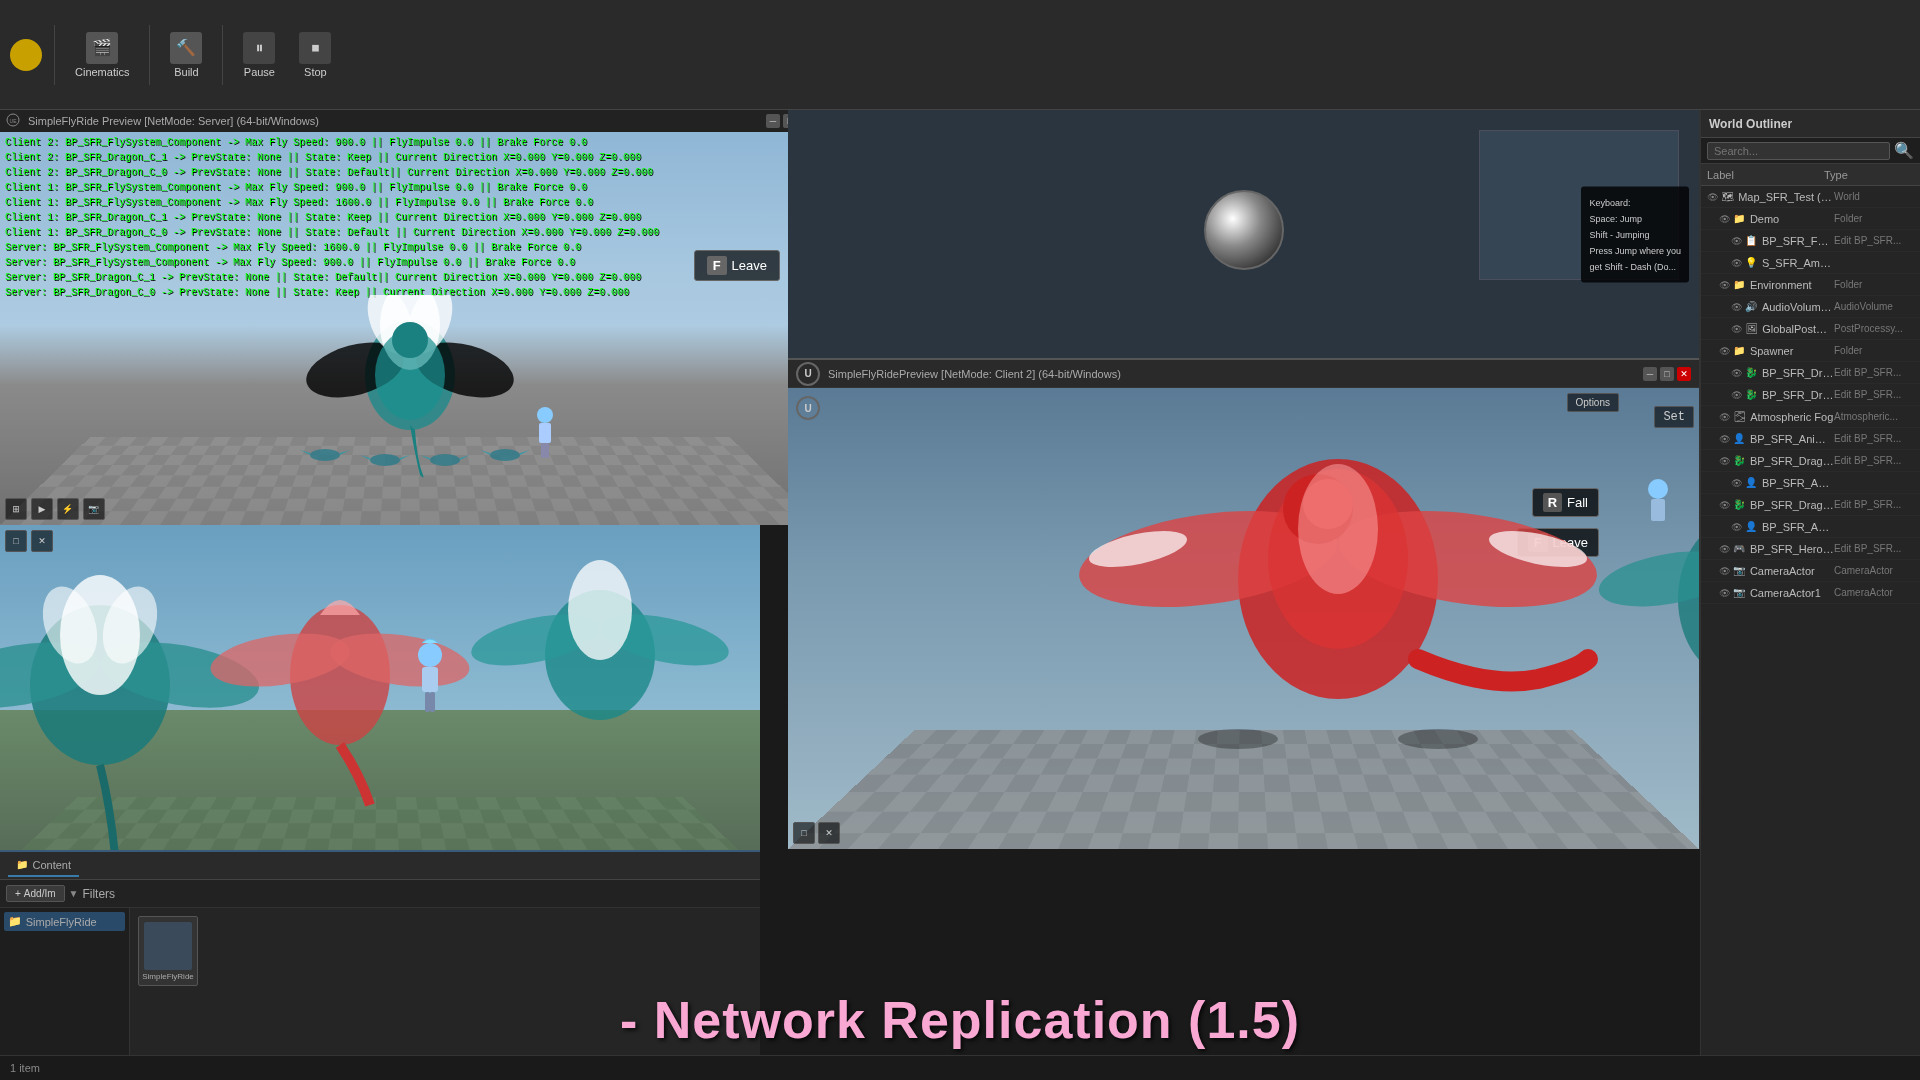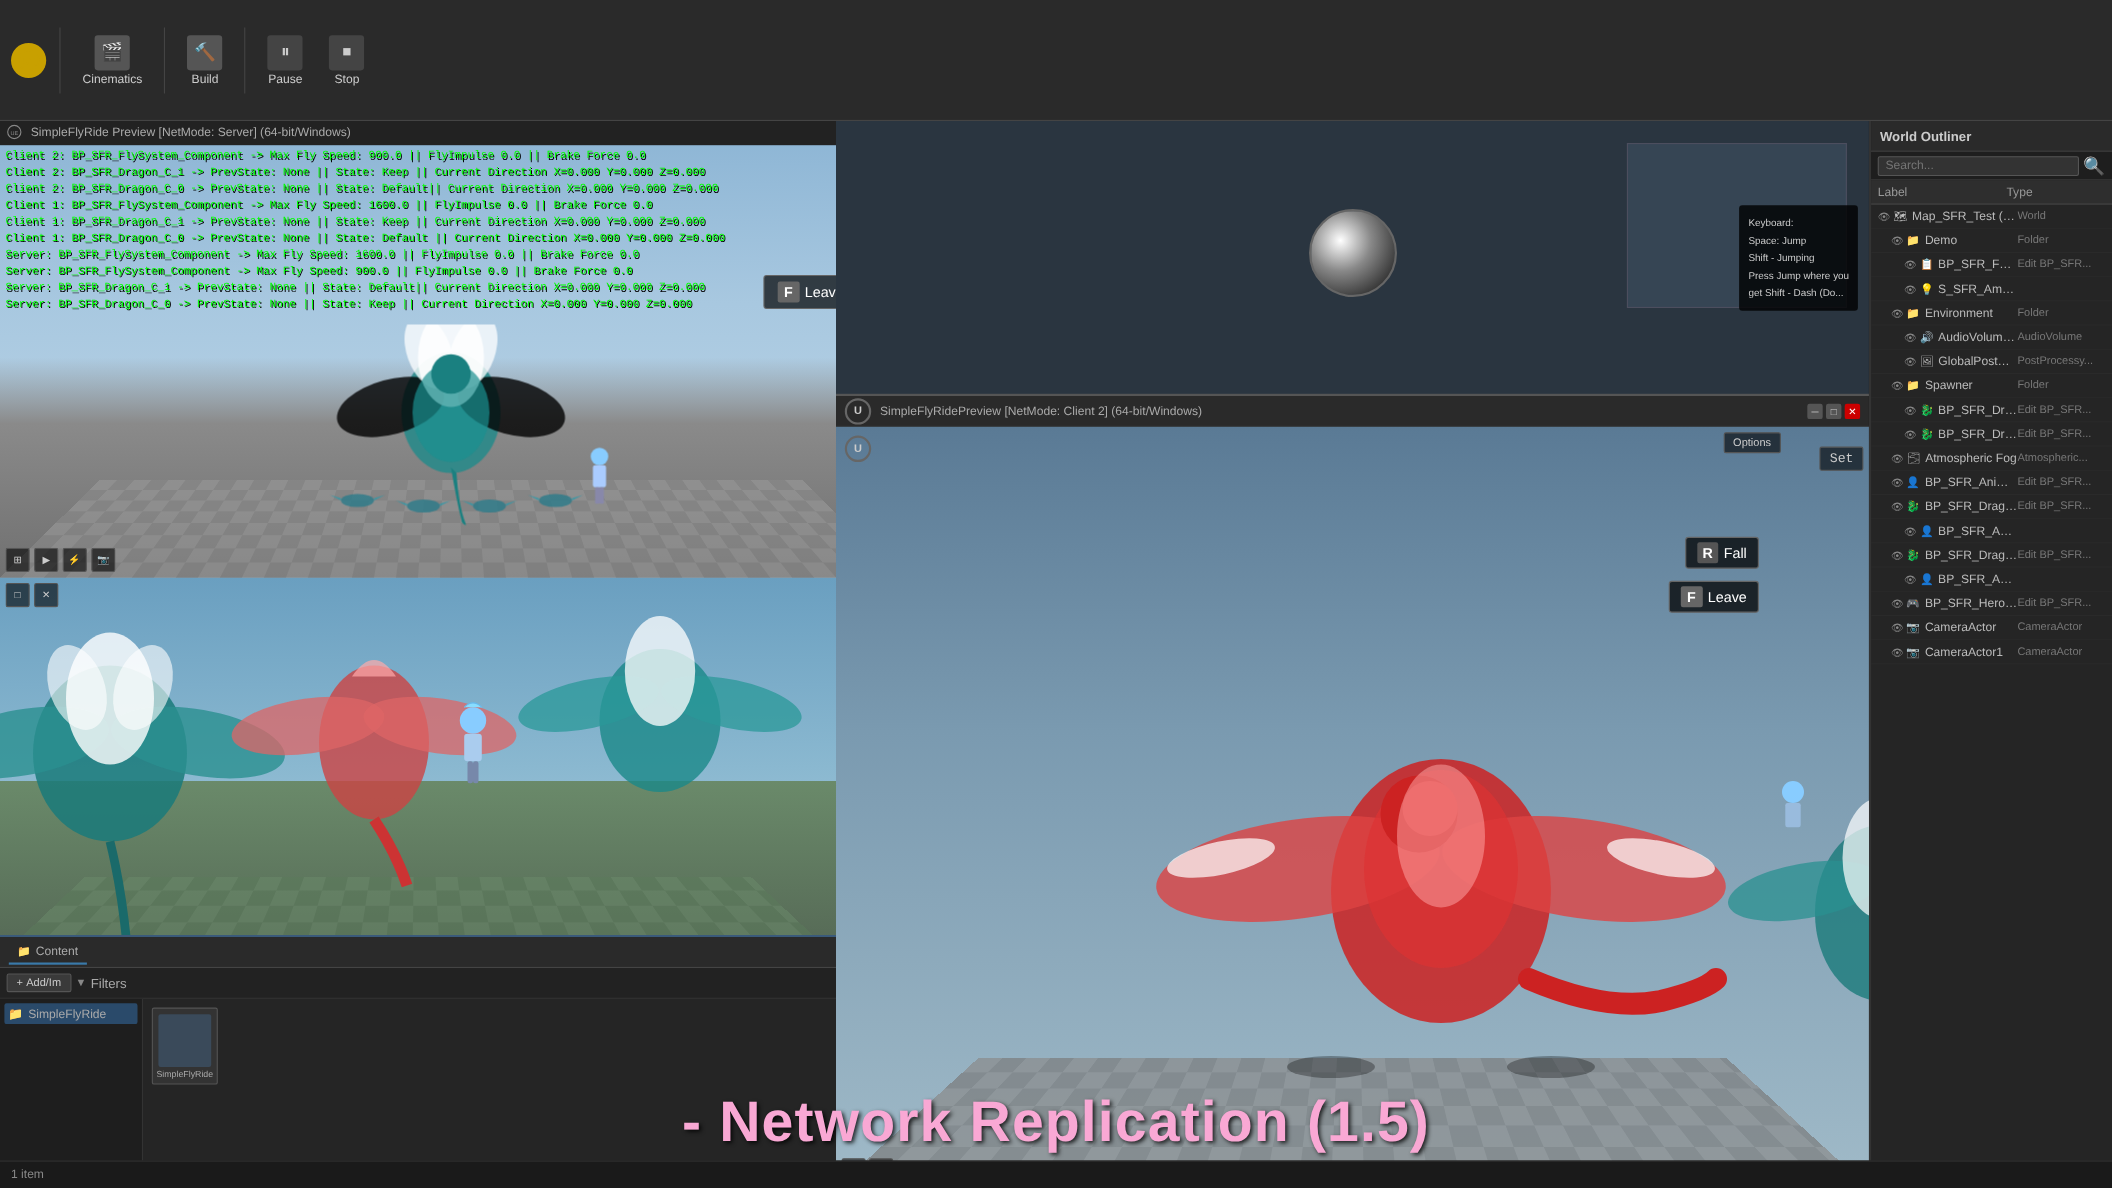--- a/index.html
+++ b/index.html
@@ -225,24 +225,25 @@
       background-image: repeating-conic-gradient(#5a7a5a 0% 25%, #6a8a6a 0% 50%);
       background-size: 50px 50px;
       opacity: 0.5;
       transform: perspective(300px) rotateX(40deg);
       transform-origin: bottom center;
     }
 
     
     #center-panel {
       flex: 1;
-      height: 970px;
+      height: 739px;
       position: relative;
       background: #1a1a1a;
       border-right: 1px solid #333;
+      margin-left: 28px;
     }
 
     
     #viewport-center-top {
       position: absolute;
       top: 0;
       left: 0;
       right: 0;
       height: 250px;
       background: #2a3540;
@@ -655,20 +656,21 @@
           <div class="titlebar-btn">□</div>
           <div class="titlebar-btn" style="background:#c00;">✕</div>
         </div>
       </div>
 
       <div id="debug-text">
         <div id="debug-lines-container">
             <div>Client 2: BP_SFR_FlySystem_Component -&gt; Max Fly Speed: 900.0 || FlyImpulse 0.0 || Brake Force 0.0</div>
             <div>Client 2: BP_SFR_Dragon_C_1 -&gt; PrevState: None || State: Keep || Current Direction X=0.000 Y=0.000 Z=0.000</div>
             <div>Client 2: BP_SFR_Dragon_C_0 -&gt; PrevState: None || State: Default|| Current Direction X=0.000 Y=0.000 Z=0.000</div>
+            <div>Client 1: BP_SFR_FlySystem_Component -&gt; Max Fly Speed: 900.0 || FlyImpulse 0.0 || Brake Force 0.0</div>
             <div>Client 1: BP_SFR_FlySystem_Component -&gt; Max Fly Speed: 1600.0 || FlyImpulse 0.0 || Brake Force 0.0</div>
             <div>Client 1: BP_SFR_Dragon_C_1 -&gt; PrevState: None || State: Keep || Current Direction X=0.000 Y=0.000 Z=0.000</div>
             <div>Client 1: BP_SFR_Dragon_C_0 -&gt; PrevState: None || State: Default || Current Direction X=0.000 Y=0.000 Z=0.000</div>
             <div>Server: BP_SFR_FlySystem_Component -&gt; Max Fly Speed: 1600.0 || FlyImpulse 0.0 || Brake Force 0.0</div>
             <div>Server: BP_SFR_FlySystem_Component -&gt; Max Fly Speed: 900.0 || FlyImpulse 0.0 || Brake Force 0.0</div>
             <div>Server: BP_SFR_Dragon_C_1 -&gt; PrevState: None || State: Default|| Current Direction X=0.000 Y=0.000 Z=0.000</div>
             <div>Server: BP_SFR_Dragon_C_0 -&gt; PrevState: None || State: Keep || Current Direction X=0.000 Y=0.000 Z=0.000</div>
           </div>
       </div>
 

